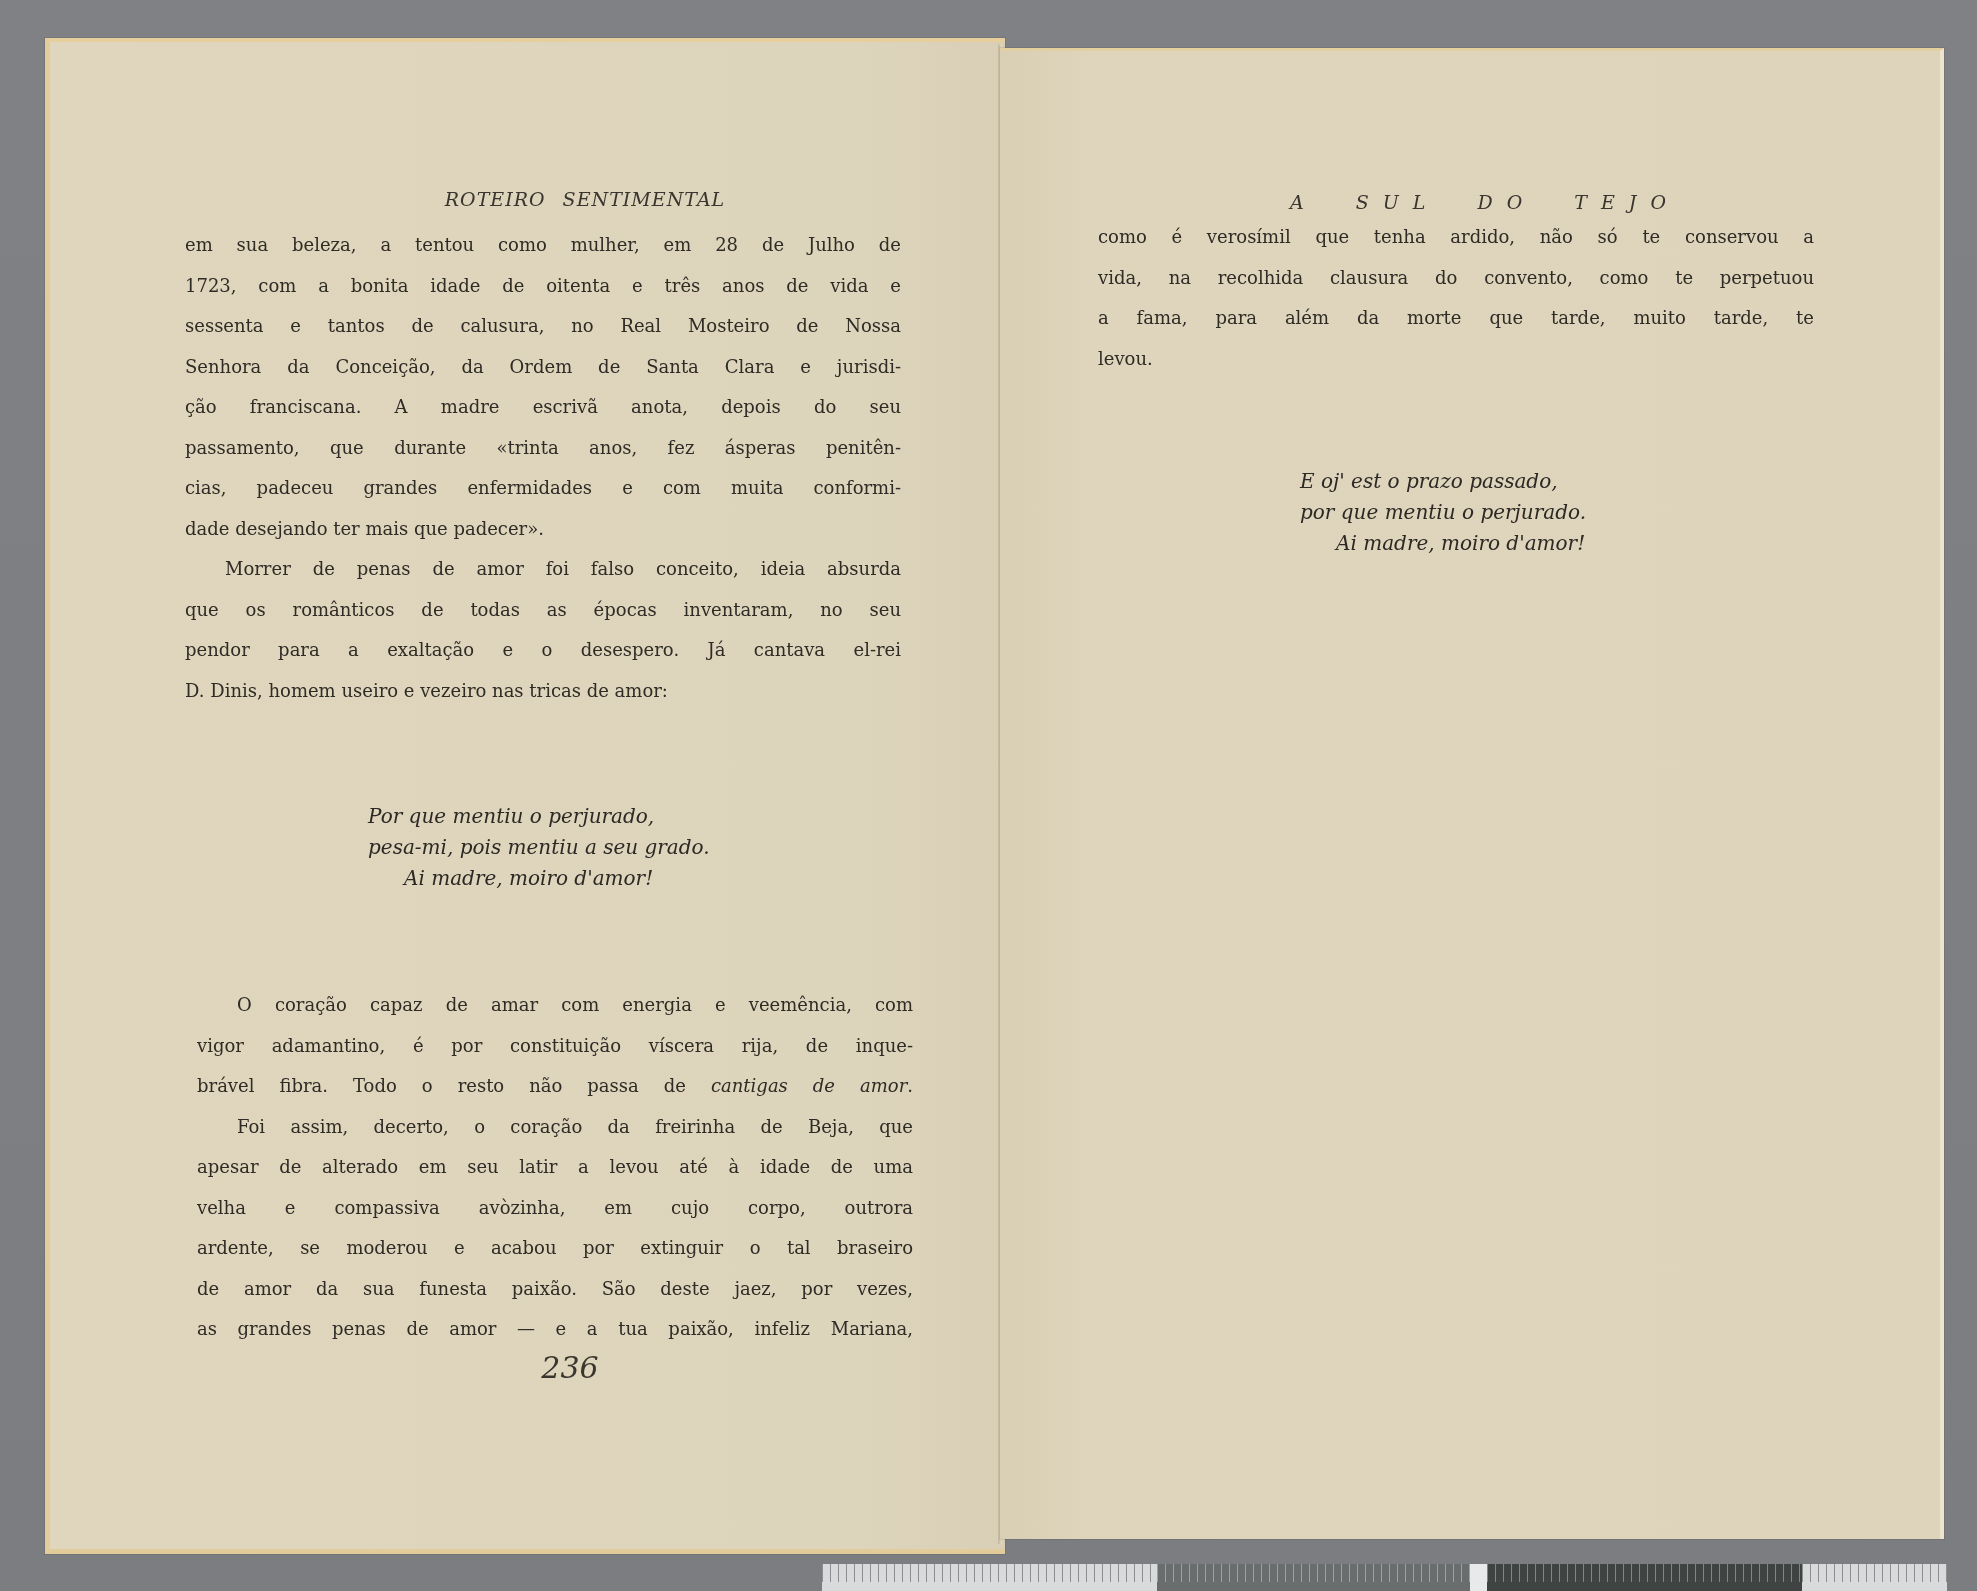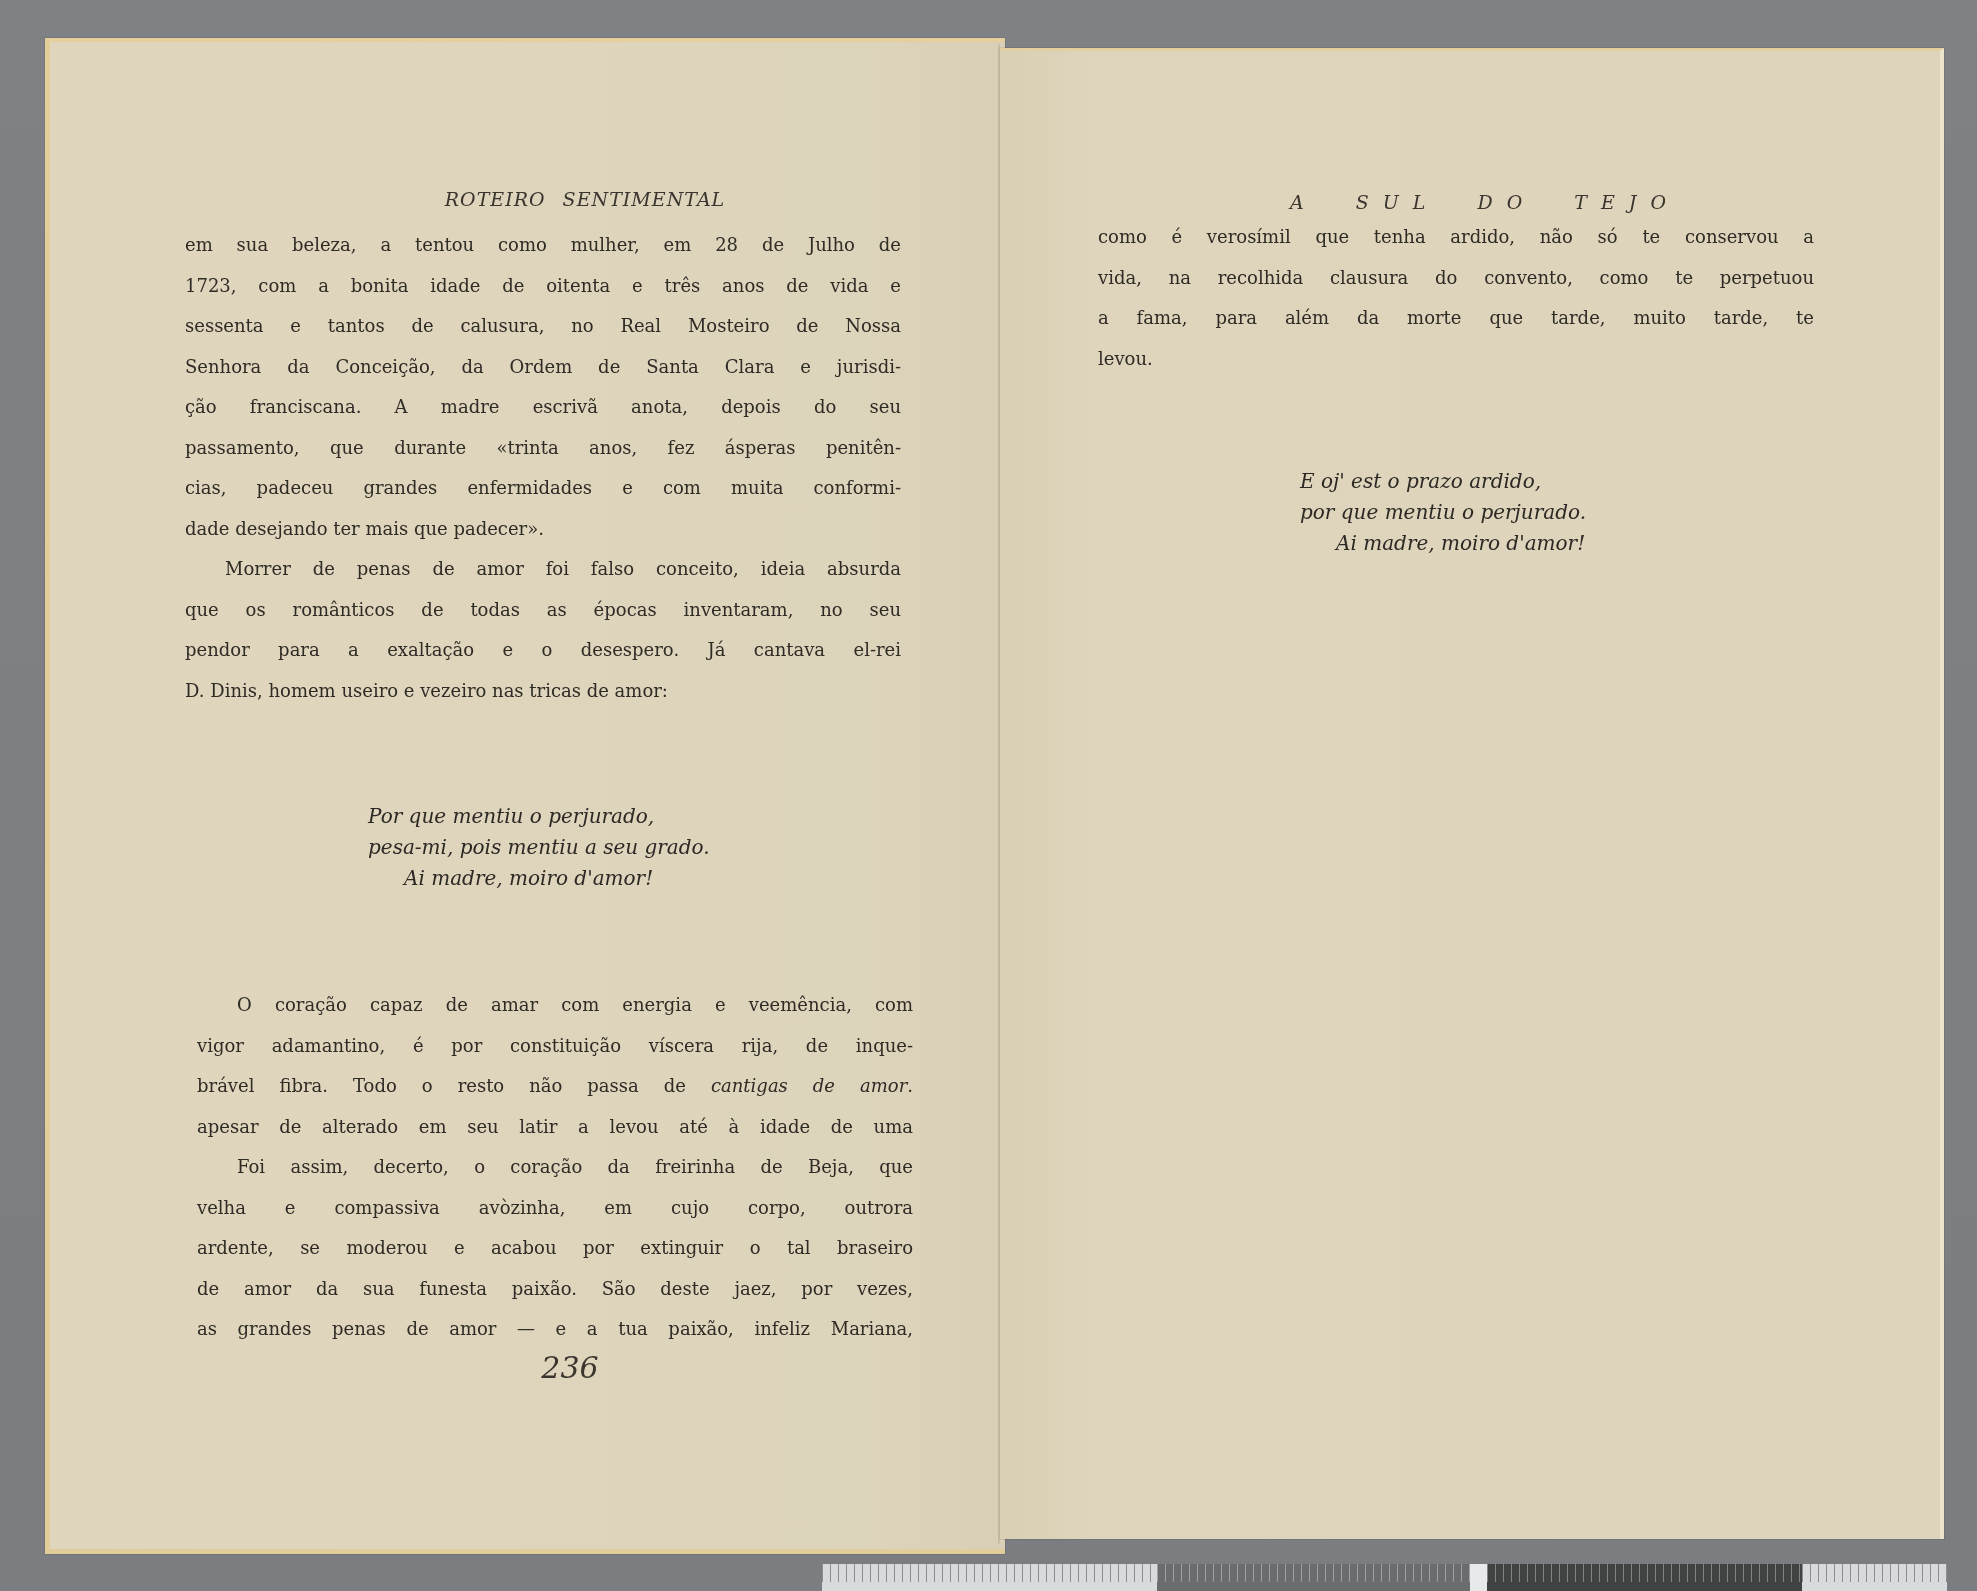--- a/index.html
+++ b/index.html
@@ -100,22 +100,22 @@
   <div class="verse" style="left:318px; top:759px;">
     <span class="vl">Por que mentiu o perjurado,</span>
     <span class="vl">pesa-mi, pois mentiu a seu grado.</span>
     <span class="vl ind">Ai madre, moiro d'amor!</span>
   </div>
 
   <div class="body-text" style="top:943px;margin-left:12px;">
     <span class="line indent">O coração capaz de amar com energia e veemência, com</span>
     <span class="line">vigor adamantino, é por constituição víscera rija, de inque-</span>
     <span class="line"><span>brável fibra. Todo o resto não passa de </span><em class="it">cantigas de amor</em><span>.</span></span>
+    <span class="line indent">Foi assim, decerto, o coração da freirinha de Beja, que</span>
     <span class="line">apesar de alterado em seu latir a levou até à idade de uma</span>
-    <span class="line indent">Foi assim, decerto, o coração da freirinha de Beja, que</span>
     <span class="line">velha e compassiva avòzinha, em cujo corpo, outrora</span>
     <span class="line">ardente, se moderou e acabou por extinguir o tal braseiro</span>
     <span class="line">de amor da sua funesta paixão. São deste jaez, por vezes,</span>
     <span class="line">as grandes penas de amor — e a tua paixão, infeliz Mariana,</span>
   </div>
 
   <div class="page-number">236</div>
 </div>
 
 <div class="gutter"></div>
@@ -124,21 +124,21 @@
   <div class="running-head">A SUL DO TEJO</div>
 
   <div class="body-text" style="top:166px;">
     <span class="line">como é verosímil que tenha ardido, não só te conservou a</span>
     <span class="line">vida, na recolhida clausura do convento, como te perpetuou</span>
     <span class="line">a fama, para além da morte que tarde, muito tarde, te</span>
     <span class="line last">levou.</span>
   </div>
 
   <div class="verse" style="left:300px; top:415px;">
-    <span class="vl">E oj' est o prazo ardido,</span>
+    <span class="vl">E oj' est o prazo passado,</span>
     <span class="vl">por que mentiu o perjurado.</span>
     <span class="vl ind">Ai madre, moiro d'amor!</span>
   </div>
 </div>
 
 <div class="ruler">
   <div class="seg light" style="width:335px;">
       <div class="ticks"></div>
     </div>
   <div class="seg mid" style="width:313px;">

